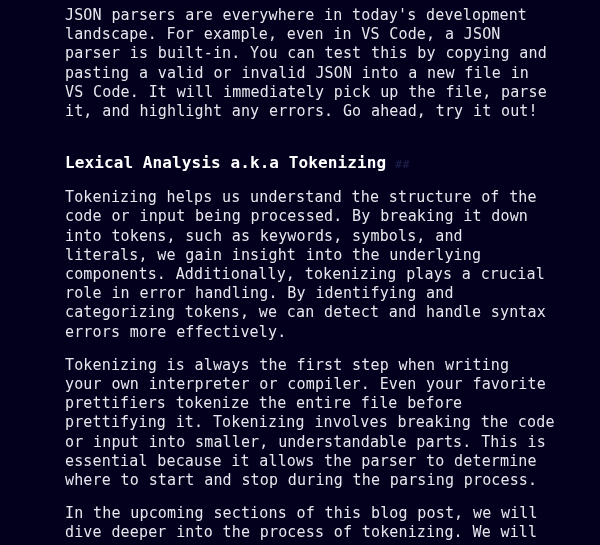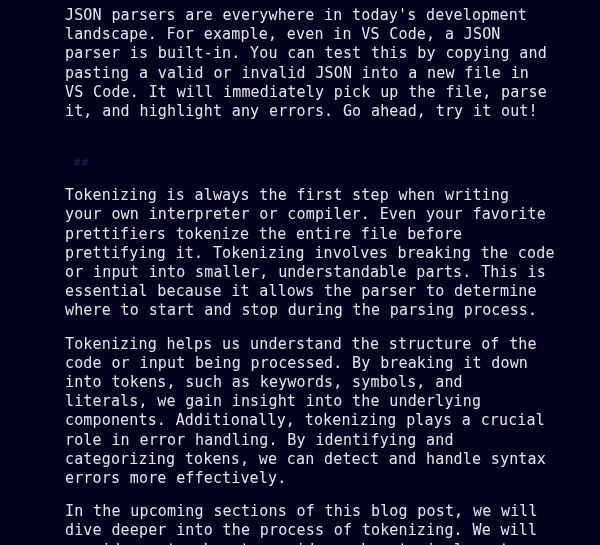--- a/index.html
+++ b/index.html
@@ -66,24 +66,25 @@
 </style>
 </head>
 <body>
 
 <div class="article">
 
   <p class="para p-first">JSON parsers are everywhere in today's development landscape. For example, even in VS Code, a JSON parser is built-in. You can test this by copying and pasting a valid or invalid JSON into a new file in VS Code. It will immediately pick up the file, parse it, and highlight any errors. Go ahead, try it out!</p>
 
 
   <div class="section-heading-wrap">
+    <h2 class="section-heading">Lexical Analysis a.k.a Tokenizing</h2>
     <a class="anchor-link">##</a>
   </div>
 
+  <p class="para">Tokenizing helps us understand the structure of the code or input being processed. By breaking it down into tokens, such as keywords, symbols, and literals, we gain insight into the underlying components. Additionally, tokenizing plays a crucial role in error handling. By identifying and categorizing tokens, we can detect and handle syntax errors more effectively.</p>
+
   <p class="para">Tokenizing is always the first step when writing your own interpreter or compiler. Even your favorite prettifiers tokenize the entire file before prettifying it. Tokenizing involves breaking the code or input into smaller, understandable parts. This is essential because it allows the parser to determine where to start and stop during the parsing process.</p>
-
-  <p class="para">Tokenizing helps us understand the structure of the code or input being processed. By breaking it down into tokens, such as keywords, symbols, and literals, we gain insight into the underlying components. Additionally, tokenizing plays a crucial role in error handling. By identifying and categorizing tokens, we can detect and handle syntax errors more effectively.</p>
 
   <p class="para">In the upcoming sections of this blog post, we will dive deeper into the process of tokenizing. We will provide a step-by-step guide on how to implement tokenizing in where own JSON parser. So, let's get started!</p>
 
   <p class="para">Let's imagine we have a JSON like this:</p>
 
 </div>
 
 </body></html>

